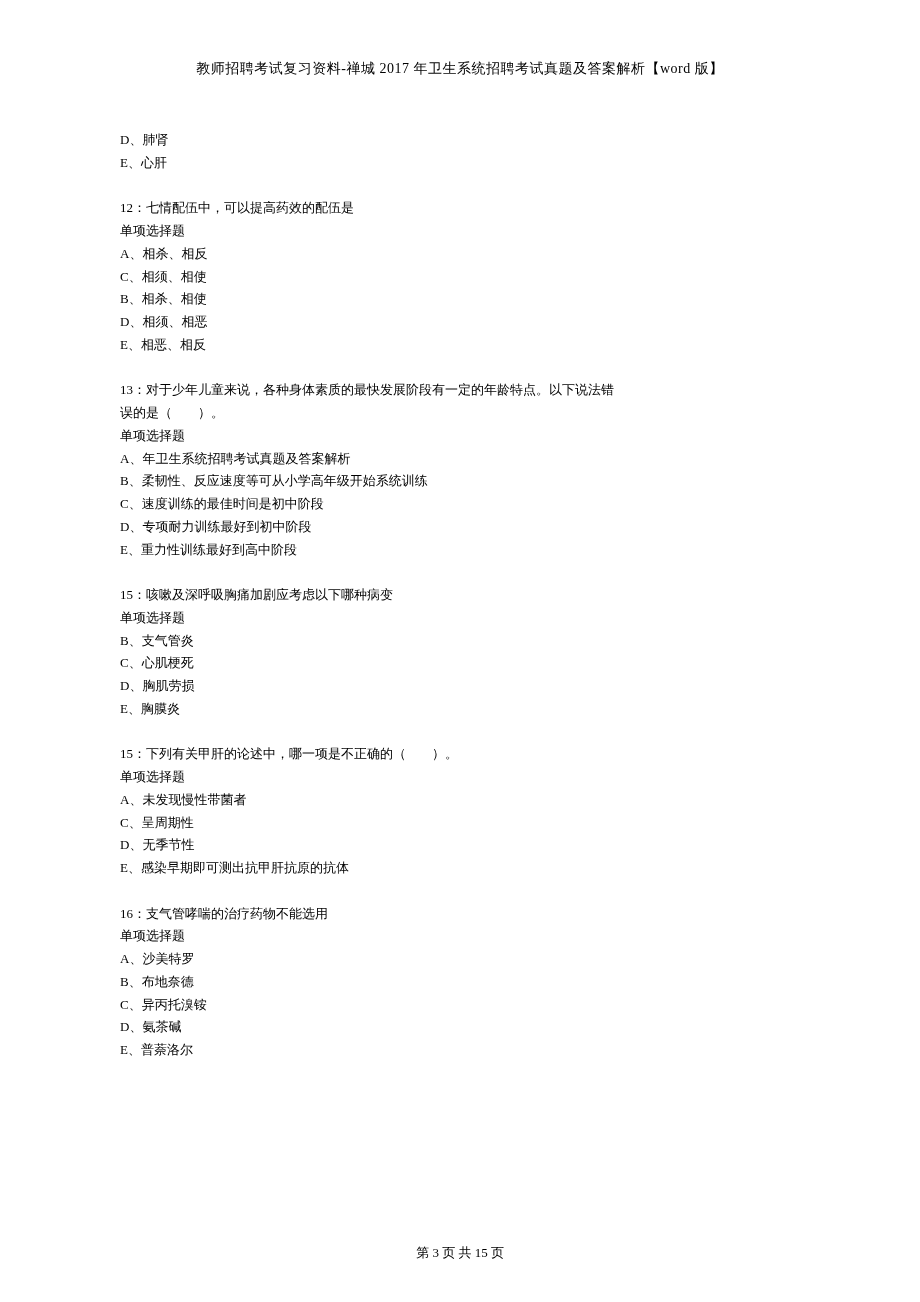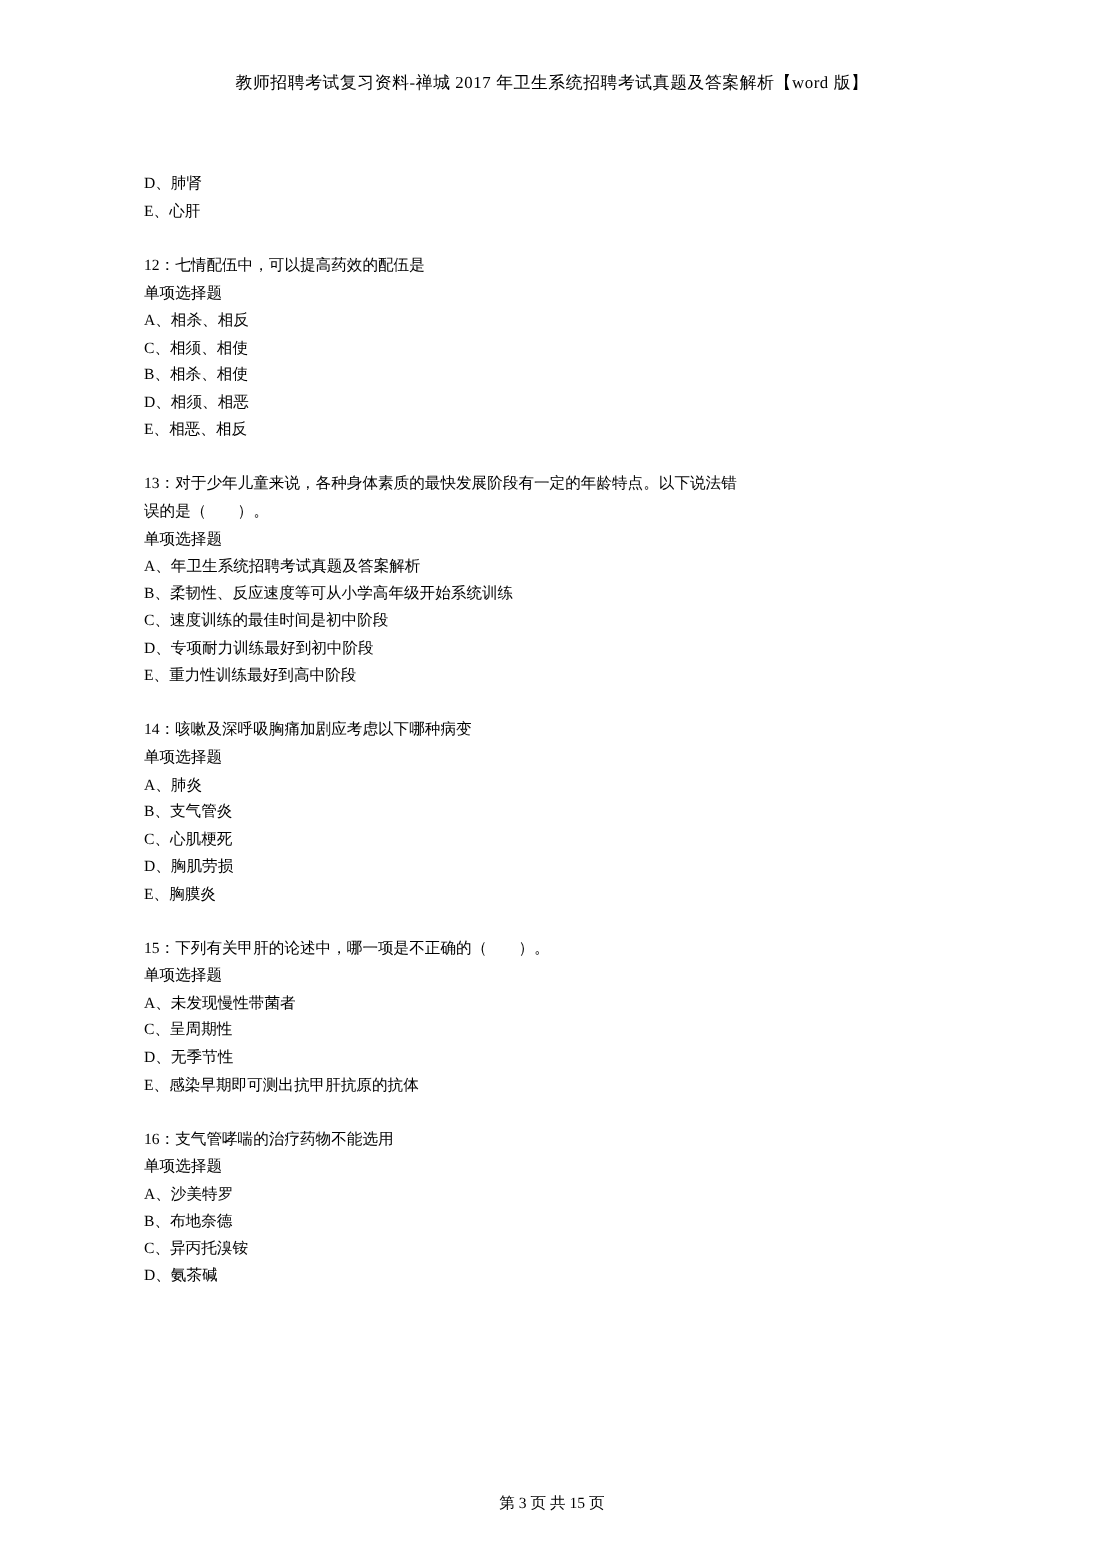--- a/index.html
+++ b/index.html
@@ -13,21 +13,21 @@
     width: 920px;
     min-height: 1302px;
     padding: 60px 120px 40px 120px;
     box-sizing: border-box;
     position: relative;
   }
   .header {
     text-align: center;
     font-size: 14px;
     font-family: "SimSun", "宋体", serif;
-    margin-bottom: 64px;
+    margin-bottom: 51px;
     letter-spacing: 0.5px;
   }
   .content {
     font-size: 13px;
     line-height: 1.75;
     color: #000;
   }
   .line {
     display: block;
   }
@@ -67,39 +67,39 @@
     <span class="line">13：对于少年儿童来说，各种身体素质的最快发展阶段有一定的年龄特点。以下说法错</span>
     <span class="line">误的是（　　）。</span>
     <span class="line">单项选择题</span>
     <span class="line">A、年卫生系统招聘考试真题及答案解析</span>
     <span class="line">B、柔韧性、反应速度等可从小学高年级开始系统训练</span>
     <span class="line">C、速度训练的最佳时间是初中阶段</span>
     <span class="line">D、专项耐力训练最好到初中阶段</span>
     <span class="line">E、重力性训练最好到高中阶段</span>
     <div class="blank-line"></div>
 
-    <span class="line">14：咳嗽及深呼吸胸痛加剧应考虑以下哪种病变</span>
+    <span class="line">15：咳嗽及深呼吸胸痛加剧应考虑以下哪种病变</span>
     <span class="line">单项选择题</span>
-    <span class="line">A、肺炎</span>
     <span class="line">B、支气管炎</span>
     <span class="line">C、心肌梗死</span>
     <span class="line">D、胸肌劳损</span>
     <span class="line">E、胸膜炎</span>
     <div class="blank-line"></div>
 
     <span class="line">15：下列有关甲肝的论述中，哪一项是不正确的（　　）。</span>
     <span class="line">单项选择题</span>
     <span class="line">A、未发现慢性带菌者</span>
     <span class="line">C、呈周期性</span>
     <span class="line">D、无季节性</span>
     <span class="line">E、感染早期即可测出抗甲肝抗原的抗体</span>
     <div class="blank-line"></div>
 
     <span class="line">16：支气管哮喘的治疗药物不能选用</span>
     <span class="line">单项选择题</span>
     <span class="line">A、沙美特罗</span>
     <span class="line">B、布地奈德</span>
     <span class="line">C、异丙托溴铵</span>
     <span class="line">D、氨茶碱</span>
+    <span class="line">E、普萘洛尔</span>
   </div>
 
   <div class="footer">第 3 页 共 15 页</div>
 </div>
 
 </body></html>

